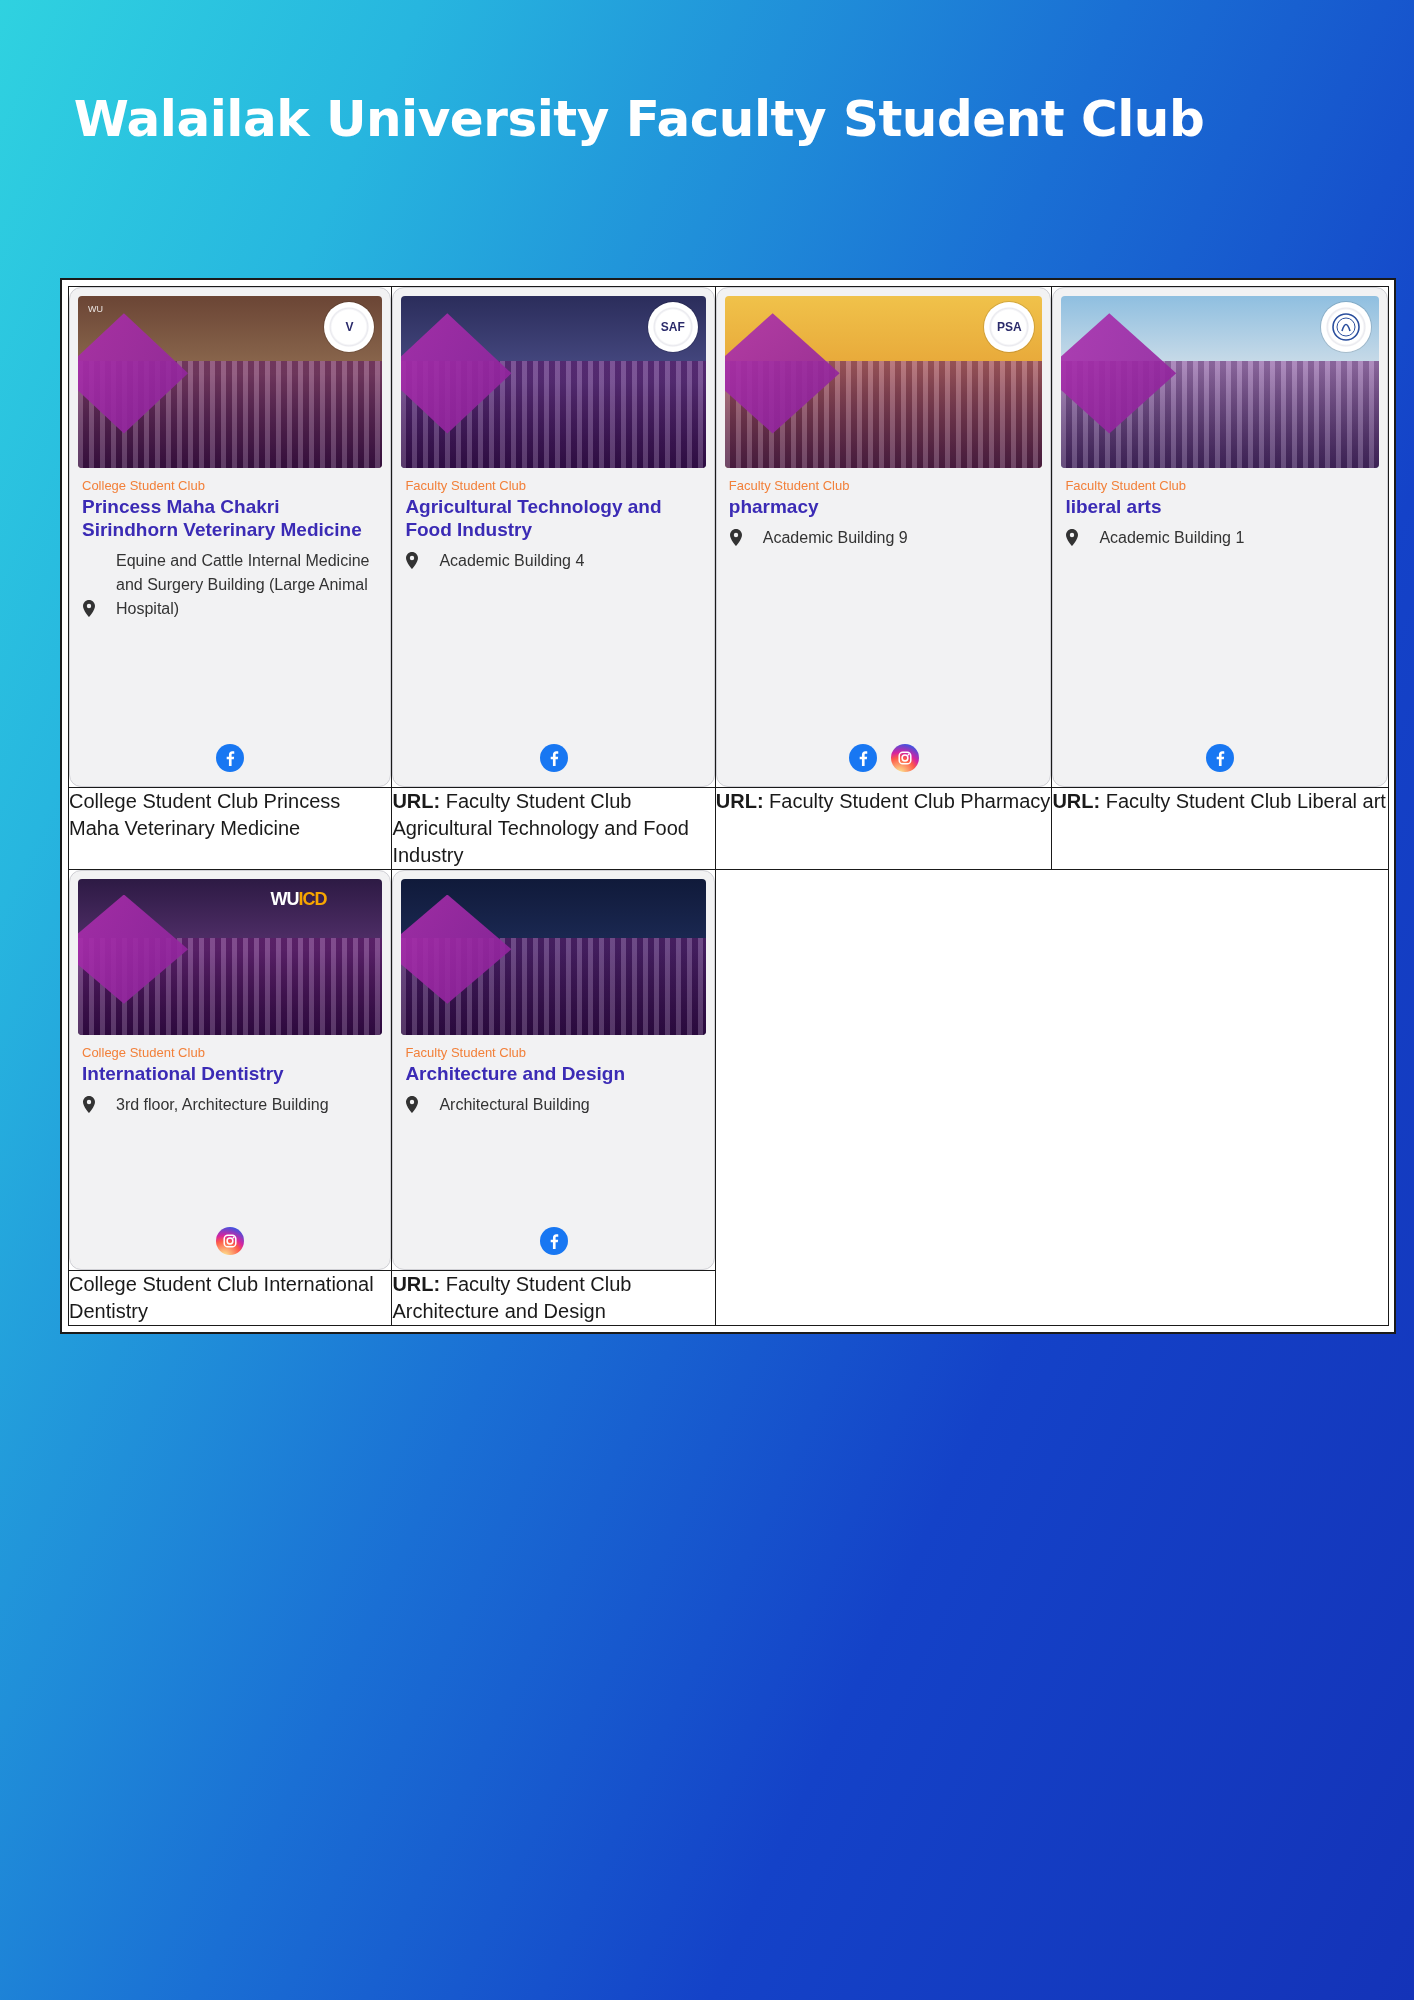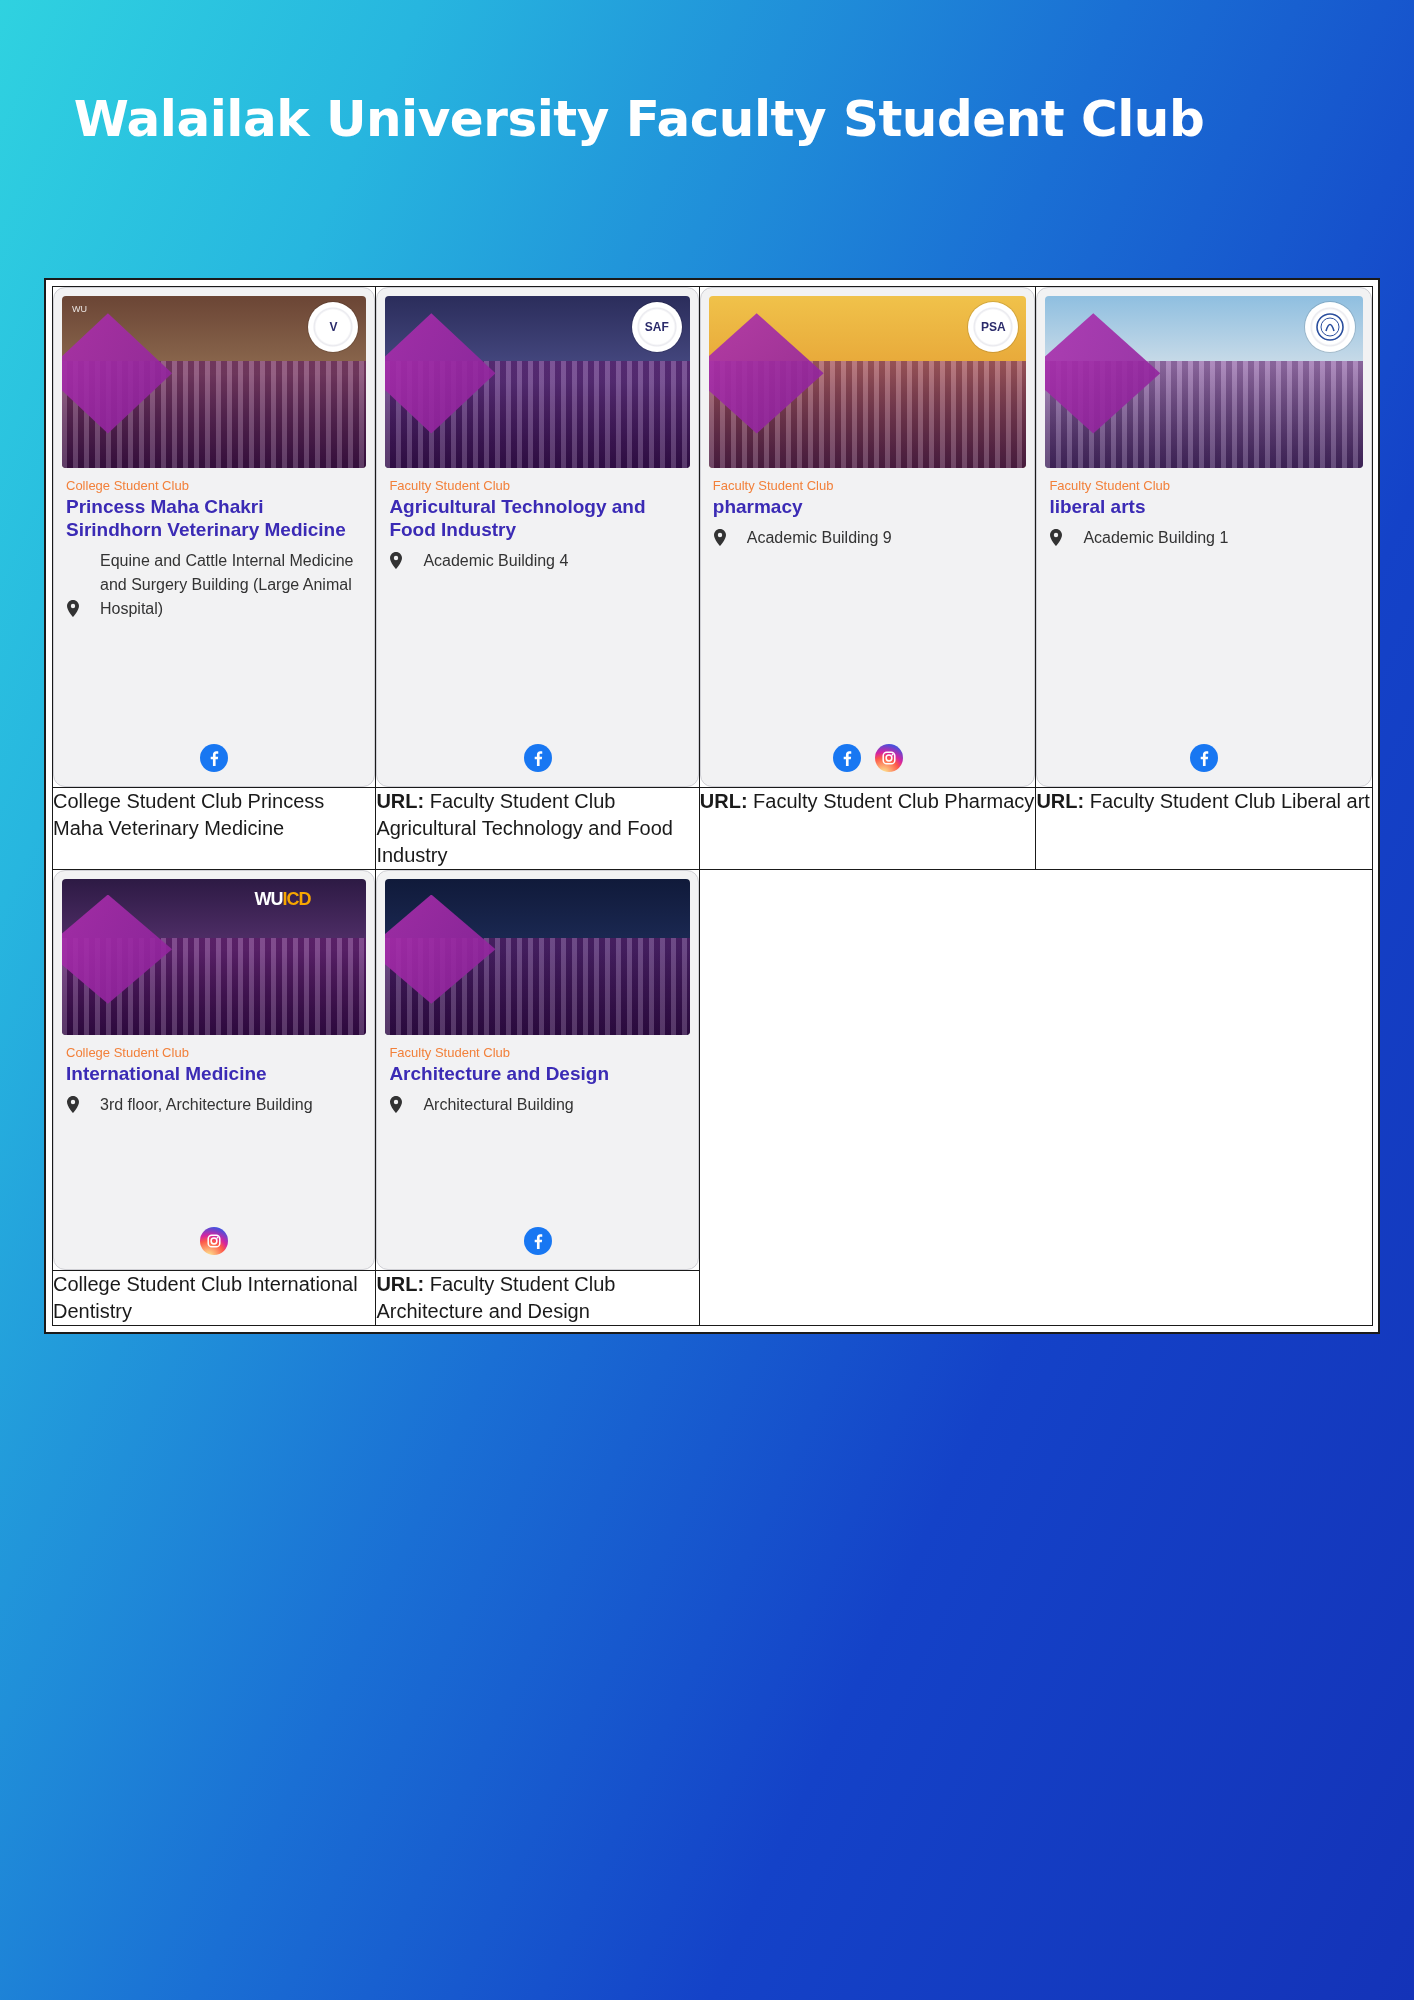--- a/index.html
+++ b/index.html
@@ -26,21 +26,21 @@
     text-align: center;
     color: #ffffff;
     font-size: 50px;
     font-weight: bold;
     letter-spacing: -0.5px;
     font-family: "DejaVu Sans", sans-serif;
   }
 
   .table-wrap {
     position: absolute;
-    left: 44px;
+    left: 60px;
     top: 278px;
     width: 1336px;
     background: #ffffff;
     border: 2px solid #1a1a1a;
     padding: 6px 5px 6px 6px;
     box-sizing: border-box;
   }
   table.grid {
     border-collapse: collapse;
     table-layout: fixed;
@@ -381,21 +381,21 @@
           <td class="card-cell">
             <div class="card">
               <div class="photo p5">
                 <div class="bg"></div>
                 <div class="people"></div>
                 <div class="chev"></div>
                 <div class="wordmark">WU<span class="o">ICD</span></div>
               </div>
               <div class="body">
                 <div class="kicker">College Student Club</div>
-                <div class="club-name">International Medicine</div>
+                <div class="club-name">International Dentistry</div>
                 <div class="loc-row">
                   <span class="pin-icon">
                     <svg width="14" height="17" viewBox="0 0 14 17">
                         <path d="M7 0C3.7 0 1 2.7 1 6c0 4.5 6 11 6 11s6-6.5 6-11c0-3.3-2.7-6-6-6zm0 8.2A2.2 2.2 0 1 1 7 3.8a2.2 2.2 0 0 1 0 4.4z" fill="#333"></path>
                       </svg>
                   </span>
                   <span class="loc-text">3rd floor, Architecture Building</span>
                 </div>
               </div>
               <div class="socials">

